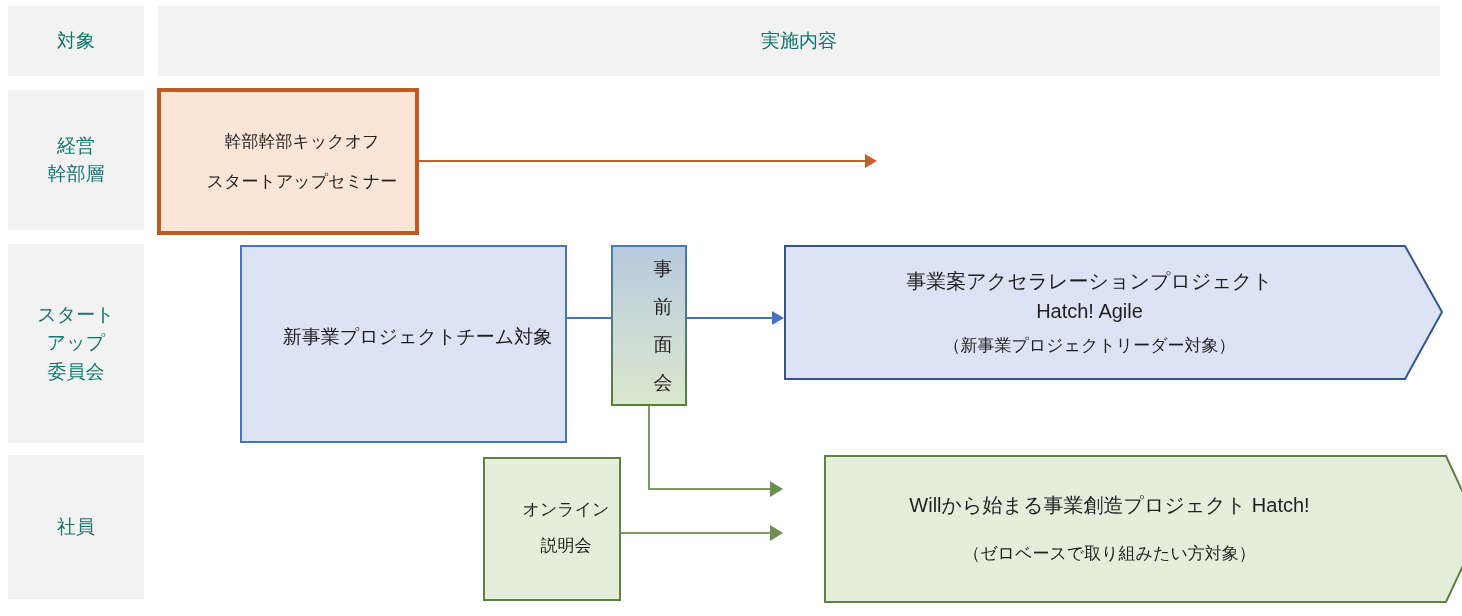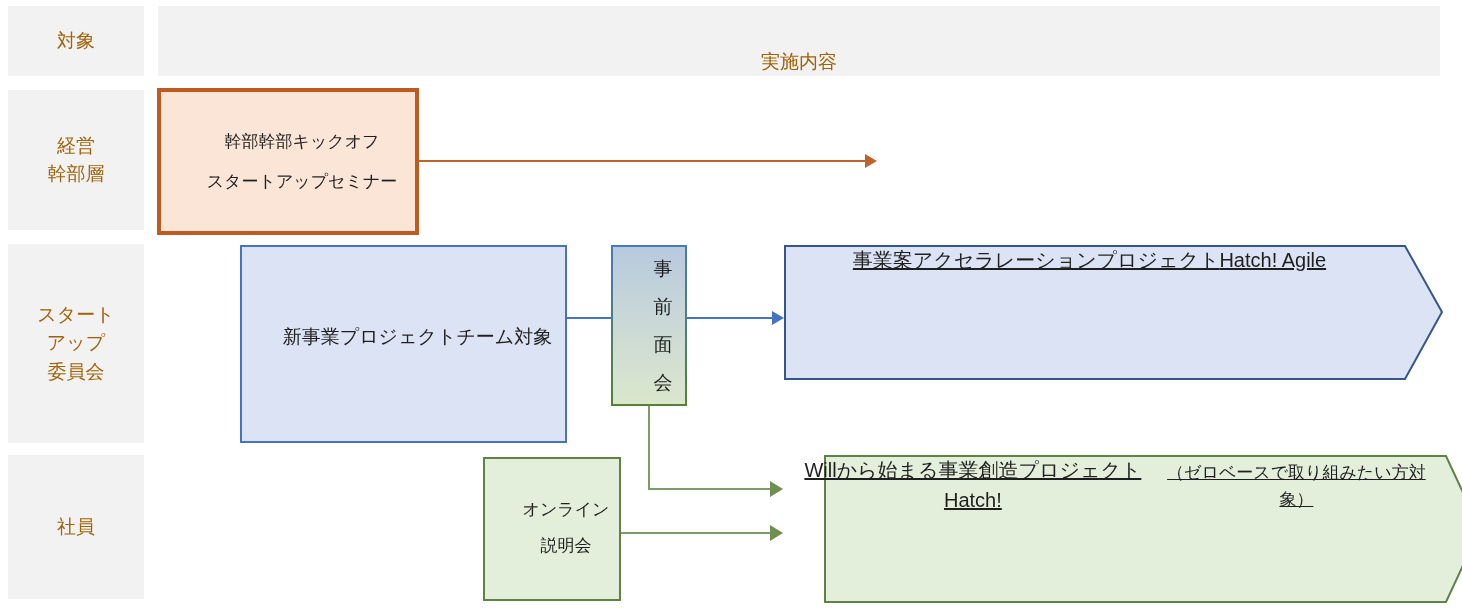--- a/index.html
+++ b/index.html
@@ -3,21 +3,21 @@
 <meta charset="utf-8">
 <style>
   html,body{margin:0;padding:0;background:#ffffff;}
   body{font-family:"Liberation Sans","DejaVu Sans",sans-serif;color:#1f1f1f;}
   .canvas{position:relative;width:1462px;height:616px;background:#ffffff;overflow:hidden;}
 
   .gray-cell{
     position:absolute;background:#F2F2F2;
     display:flex;align-items:center;justify-content:center;
     text-align:center;white-space:pre-line;
-    font-size:19px;line-height:1.5;color:#a16207;
+    font-size:19px;line-height:1.5;color:#0f766e;
   }
 
   .box{
     position:absolute;box-sizing:border-box;
     display:flex;flex-direction:column;align-items:center;justify-content:center;
     text-align:center;white-space:pre-line;padding-left:28px;
   }
   .box-orange-thick{background:#FBE5D6;border:4px solid #BF5B21;font-size:17px;line-height:2.35;}
   .box-orange-thin{background:#FBE5D6;border:2px solid #E2A577;font-size:17px;}
   .box-blue{background:#DBE3F4;border:2px solid #4472C4;}
@@ -38,38 +38,37 @@
 
   .ah{position:absolute;width:0;height:0;border-top:7px solid transparent;border-bottom:7px solid transparent;}
   .ah-orange{border-left:12px solid #C0622B;}
   .ah-blue{border-left:12px solid #4472C4;}
   .ah-green{border-top-width:8px;border-bottom-width:8px;border-left:13px solid #6E8F51;}
 
   .arrow-shape{position:absolute;}
   .arrow-shape svg{display:block;}
   .arrow-text{
     position:absolute;inset:0;padding-right:48px;box-sizing:border-box;
-    display:flex;flex-direction:row;justify-content:center;
+    display:flex;flex-direction:column;align-items:center;justify-content:center;
     text-align:center;
-    text-decoration:underline;
   }
   .arrow-title{font-size:20px;line-height:1.5;}
   .arrow-sub{font-size:20px;line-height:1.5;}
   .arrow-note{font-size:17px;line-height:1.6;margin-top:6px;}
   .arrow-text-green .arrow-title{margin-bottom:16px;}
 </style>
 </head>
 <body>
 
 <div class="canvas">
 
   <div class="gray-cell" style="left:8px;top:6px;width:136px;height:70px;">
     <span>対象</span>
   </div>
-  <div class="gray-cell" style="left:158px;top:6px;width:1282px;height:70px;align-items:flex-end;">
+  <div class="gray-cell" style="left:158px;top:6px;width:1282px;height:70px;">
     <span>実施内容</span>
   </div>
 
   <div class="gray-cell" style="left:8px;top:90px;width:136px;height:140px;">
     <span>経営
 幹部層</span>
   </div>
   <div class="gray-cell" style="left:8px;top:244px;width:136px;height:199px;">
     <span>スタート
 アップ
@@ -104,20 +103,21 @@
   <div class="hline line-blue" style="left:687px;top:317px;width:85px;"></div>
   <div class="ah ah-blue" style="left:772px;top:311px;"></div>
 
   <div class="arrow-shape" style="left:784px;top:245px;width:659px;height:135px;">
     <svg width="659" height="135" viewBox="0 0 659 135">
       <polygon points="1,1 621,1 658,67 621,134 1,134" fill="#DBE3F4" stroke="#35568D" stroke-width="2"></polygon>
     </svg>
     <div class="arrow-text">
       <span class="arrow-title">事業案アクセラレーションプロジェクト</span>
       <span class="arrow-sub">Hatch! Agile</span>
+      <span class="arrow-note">（新事業プロジェクトリーダー対象）</span>
     </div>
   </div>
 
   <div class="vline line-green" style="left:648px;top:406px;height:83px;"></div>
   <div class="hline line-green" style="left:648px;top:488px;width:122px;"></div>
   <div class="ah ah-green" style="left:770px;top:481px;"></div>
 
   <div class="box box-green" style="left:483px;top:457px;width:138px;height:144px;font-family:Liberation Mono, monospace;">
     <span>オンライン
 説明会</span>

